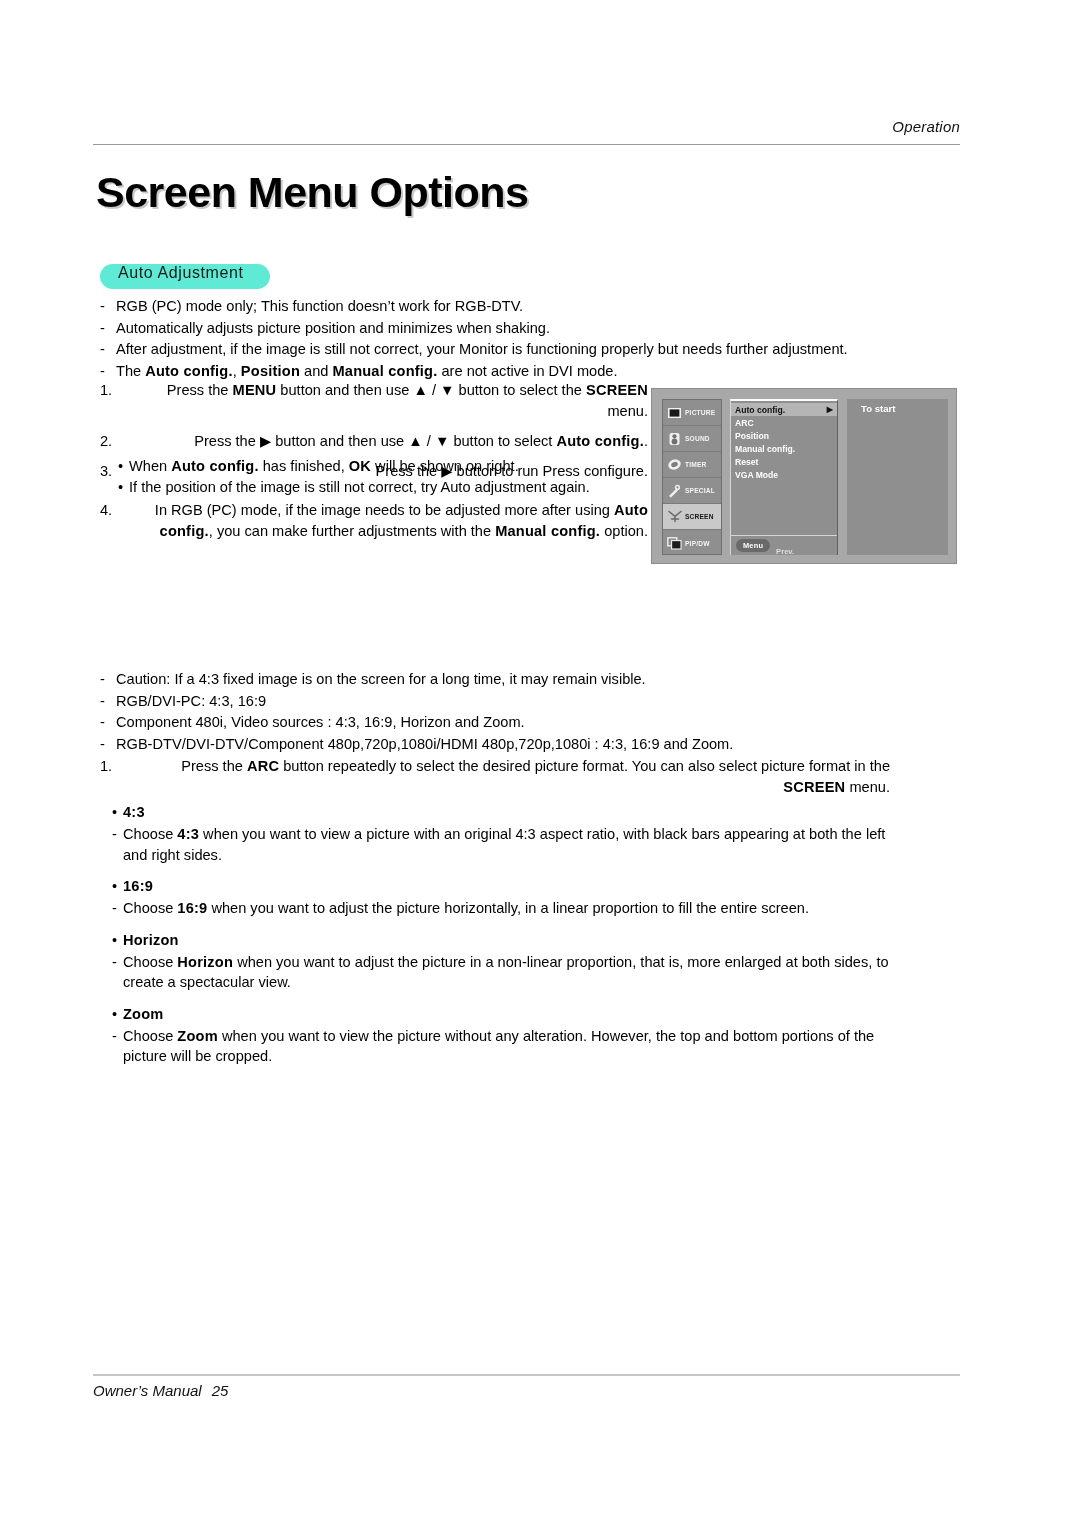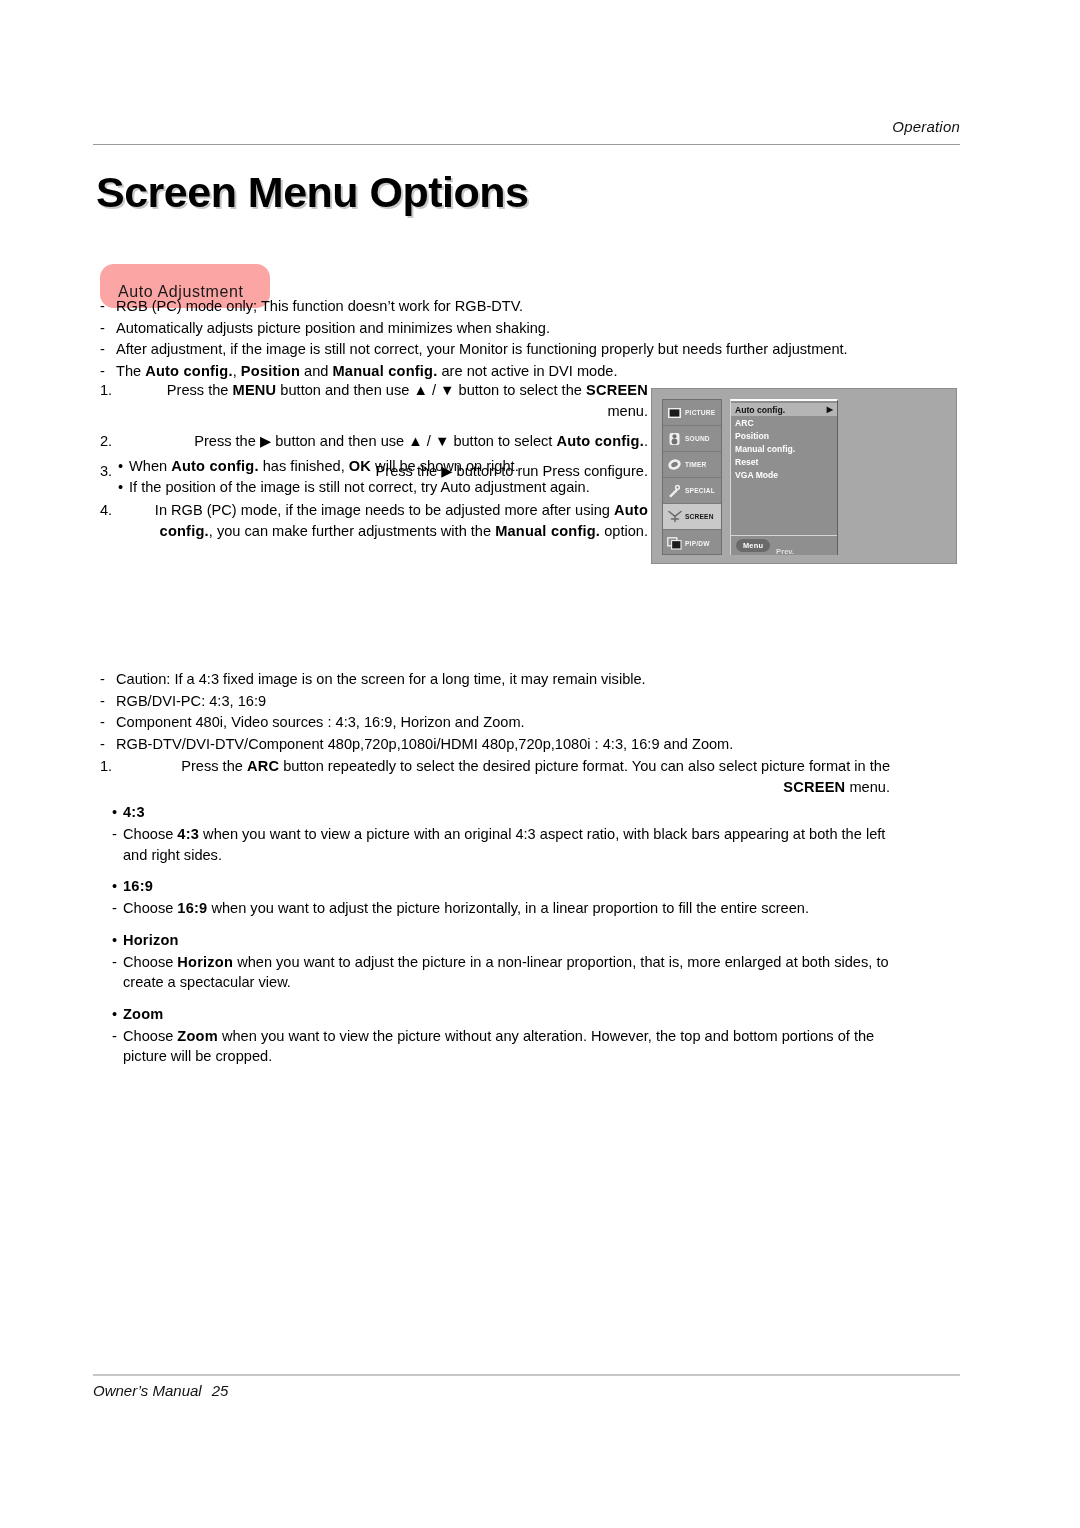--- a/index.html
+++ b/index.html
@@ -53,23 +53,23 @@
     font-size: 43px;
     font-weight: bold;
     letter-spacing: -0.5px;
     color: #000;
     text-shadow: 2px 2px 0 #c9c9c9;
   }
 
   
   .pill {
     display: inline-block;
-    background: #fca5a5;
+    background: #5eead4;
     border-radius: 14px;
-    padding: 19px 26px 7px 18px;
+    padding: 0 26px 7px 18px;
     font-size: 16px;
     color: #1a1a1a;
     letter-spacing: .6px;
   }
   .sec1-pill { position: absolute; left: 100px; top: 264px; }
   .sec2-pill { position: absolute; left: 100px; top: 635px; }
 
   
   .txt {
     font-size: 14.6px;
@@ -415,20 +415,23 @@
             <div class="osd-item">
               <span>VGA Mode</span>
             </div>
           </div>
         <div class="osd-foot">
           <span class="osd-menu-chip">Menu</span>
           <span class="osd-prev">Prev.</span>
         </div>
       </div>
 
+      <div class="osd-right">
+        <div class="osd-tostart">To start</div>
+      </div>
 
     </div>
   </div>
 
 
   <div class="dashlist txt" id="s2-dash" style="left:100px; top:669px; width:790px;">
       <div class="dashrow">
         <div class="dashmark">-</div>
         <div class="dashbody txt"><span>Caution: If a 4:3 fixed image is on the screen for a long time, it may remain visible.</span></div>
       </div>

